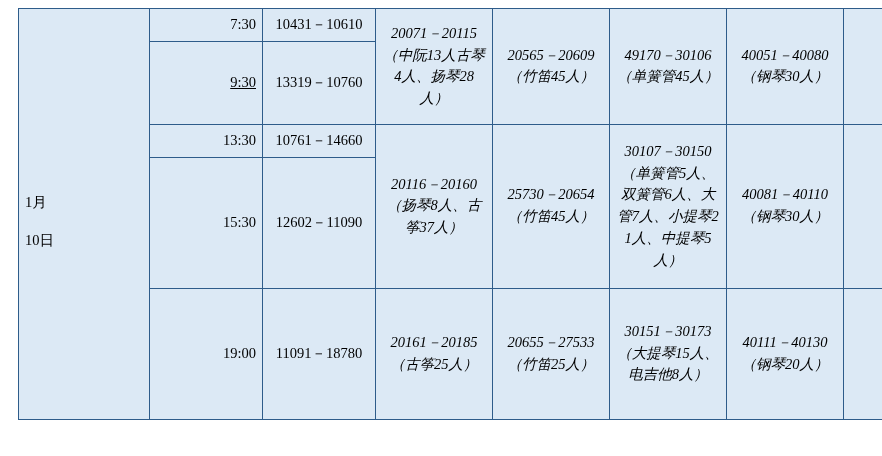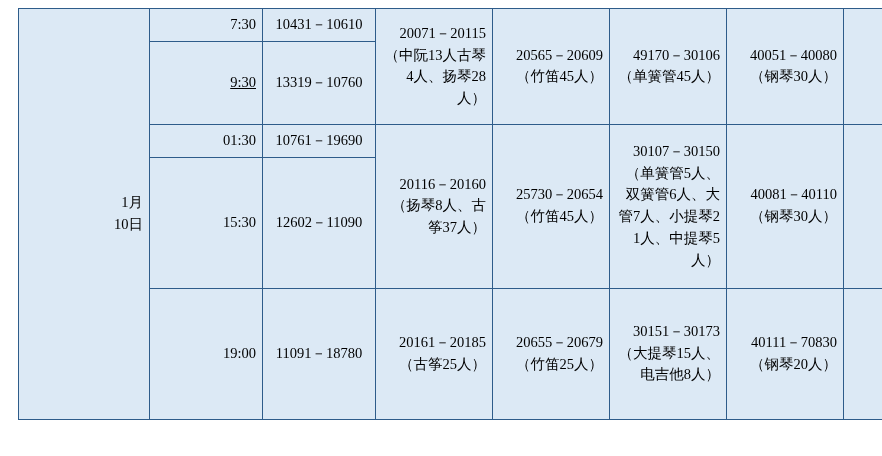--- a/index.html
+++ b/index.html
@@ -37,31 +37,33 @@
     text-align: right;
     width: 100px;
   }
   td.range-cell {
     text-align: center;
     width: 100px;
     margin-top: 27px;
   }
   td.group-cell {
     width: 104px;
-    text-align: right;
+    text-align: center;
+    font-style: italic;
   }
   td.dash-cell {
     text-align: center;
     width: 104px;
   }
   .cell-line {
     display: block;
   }
   .cell-line.center {
-    text-align: right;
+    text-align: left;
+    margin-top: 16px;
   }
   .tall {
     height: 120px;
   }
   .mid {
     height: 72px;
     text-decoration: underline;
   }
 </style>
 </head>
@@ -95,22 +97,22 @@
       </td>
       <td class="dash-cell" rowspan="2">－－</td>
     </tr>
 
     <tr>
       <td class="time-cell mid"><span>9:30</span></td>
       <td class="range-cell"><span>13319－10760</span></td>
     </tr>
 
     <tr>
-      <td class="time-cell"><span>01:30</span></td>
-      <td class="range-cell"><span>10761－19690</span></td>
+      <td class="time-cell"><span>13:30</span></td>
+      <td class="range-cell"><span>10761－14660</span></td>
       <td class="group-cell" rowspan="2">
         <span class="cell-line">20116－20160</span>
         <span class="cell-line">（扬琴8人、古筝37人）</span>
       </td>
       <td class="group-cell" rowspan="2">
         <span class="cell-line">25730－20654</span>
         <span class="cell-line">（竹笛45人）</span>
       </td>
       <td class="group-cell" rowspan="2">
         <span class="cell-line">30107－30150</span>
@@ -129,27 +131,27 @@
     </tr>
 
     <tr>
       <td class="time-cell tall"><span>19:00</span></td>
       <td class="range-cell"><span>11091－18780</span></td>
       <td class="group-cell">
         <span class="cell-line">20161－20185</span>
         <span class="cell-line">（古筝25人）</span>
       </td>
       <td class="group-cell">
-        <span class="cell-line">20655－20679</span>
+        <span class="cell-line">20655－27533</span>
         <span class="cell-line">（竹笛25人）</span>
       </td>
       <td class="group-cell">
         <span class="cell-line">30151－30173</span>
         <span class="cell-line">（大提琴15人、电吉他8人）</span>
       </td>
       <td class="group-cell">
-        <span class="cell-line">40111－70830</span>
+        <span class="cell-line">40111－40130</span>
         <span class="cell-line">（钢琴20人）</span>
       </td>
       <td class="dash-cell">－－</td>
     </tr>
   </tbody>
 </table>
 
 </body></html>

